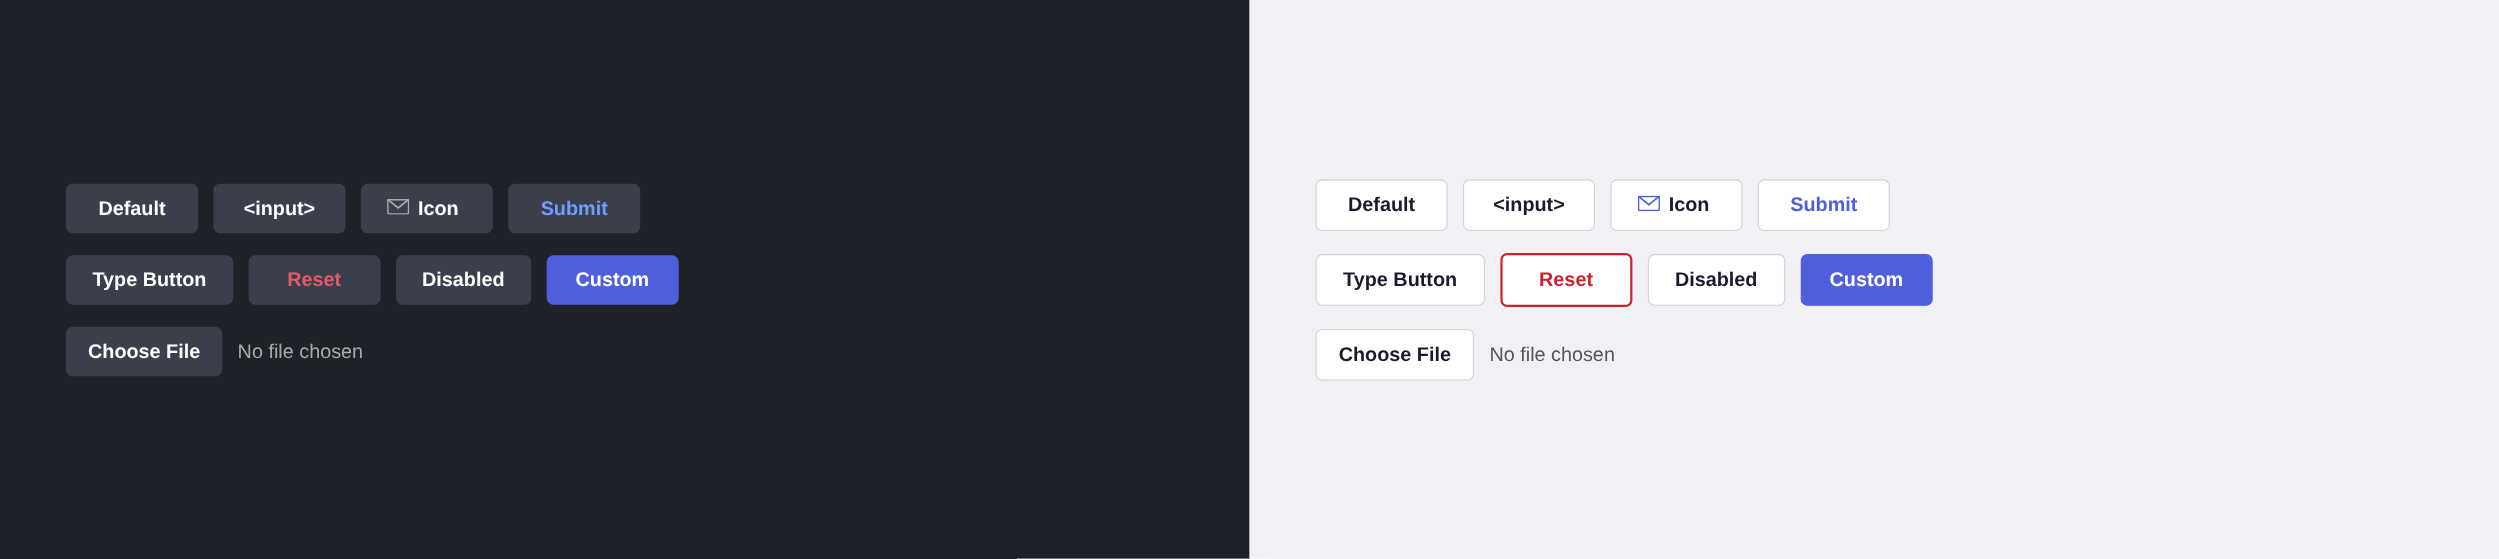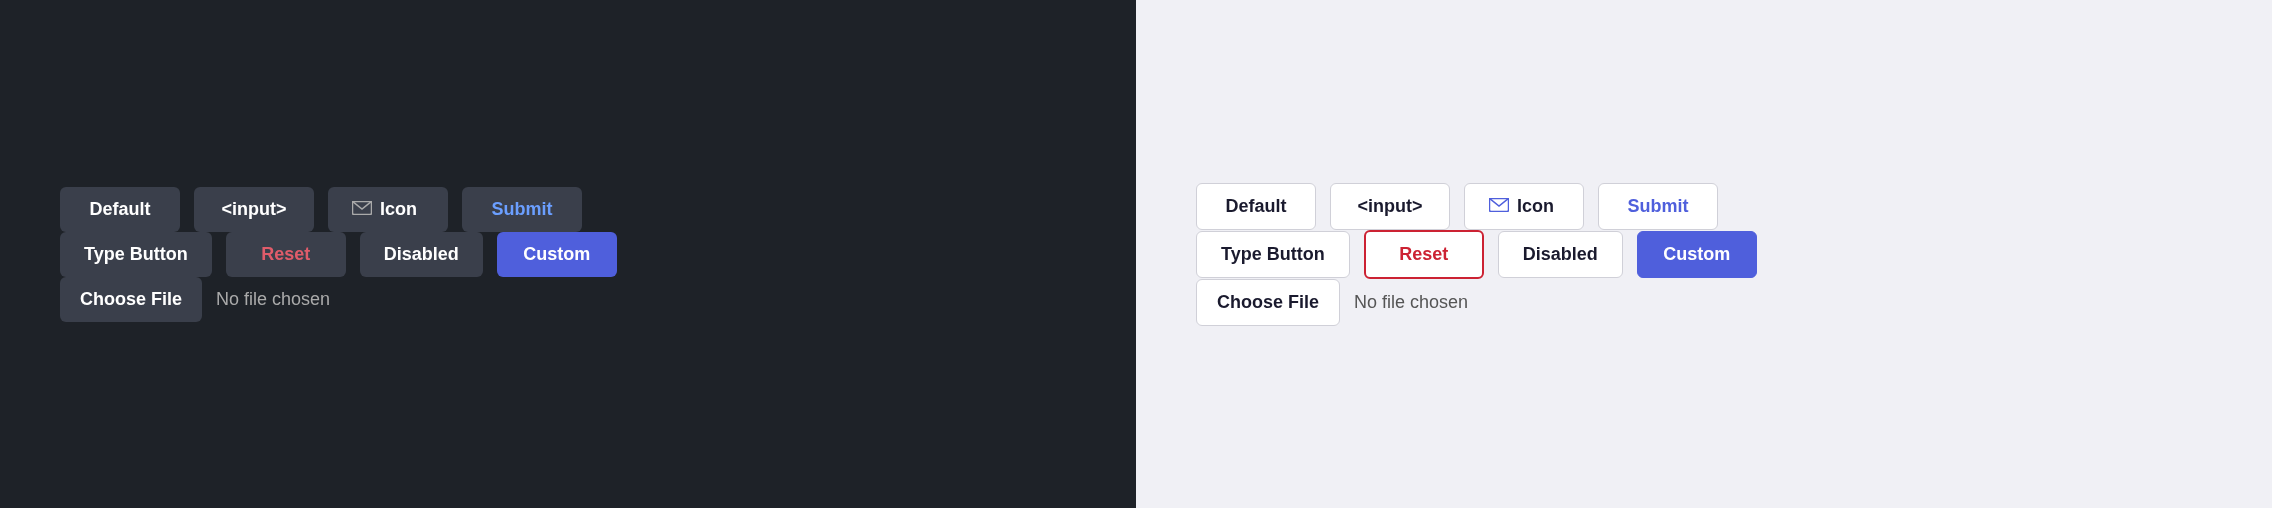--- a/index.html
+++ b/index.html
@@ -11,20 +11,21 @@
       font-family: -apple-system, BlinkMacSystemFont, 'Segoe UI', sans-serif;
       overflow: hidden;
     }
 
     .panel {
       display: flex;
       flex-direction: column;
       justify-content: center;
       align-items: flex-start;
       padding: 40px 60px;
+      gap: 20px;
       flex: 1;
     }
 
     .panel.dark {
       background-color: #1e2228;
     }
 
     .panel.light {
       background-color: #f0f0f5;
     }

